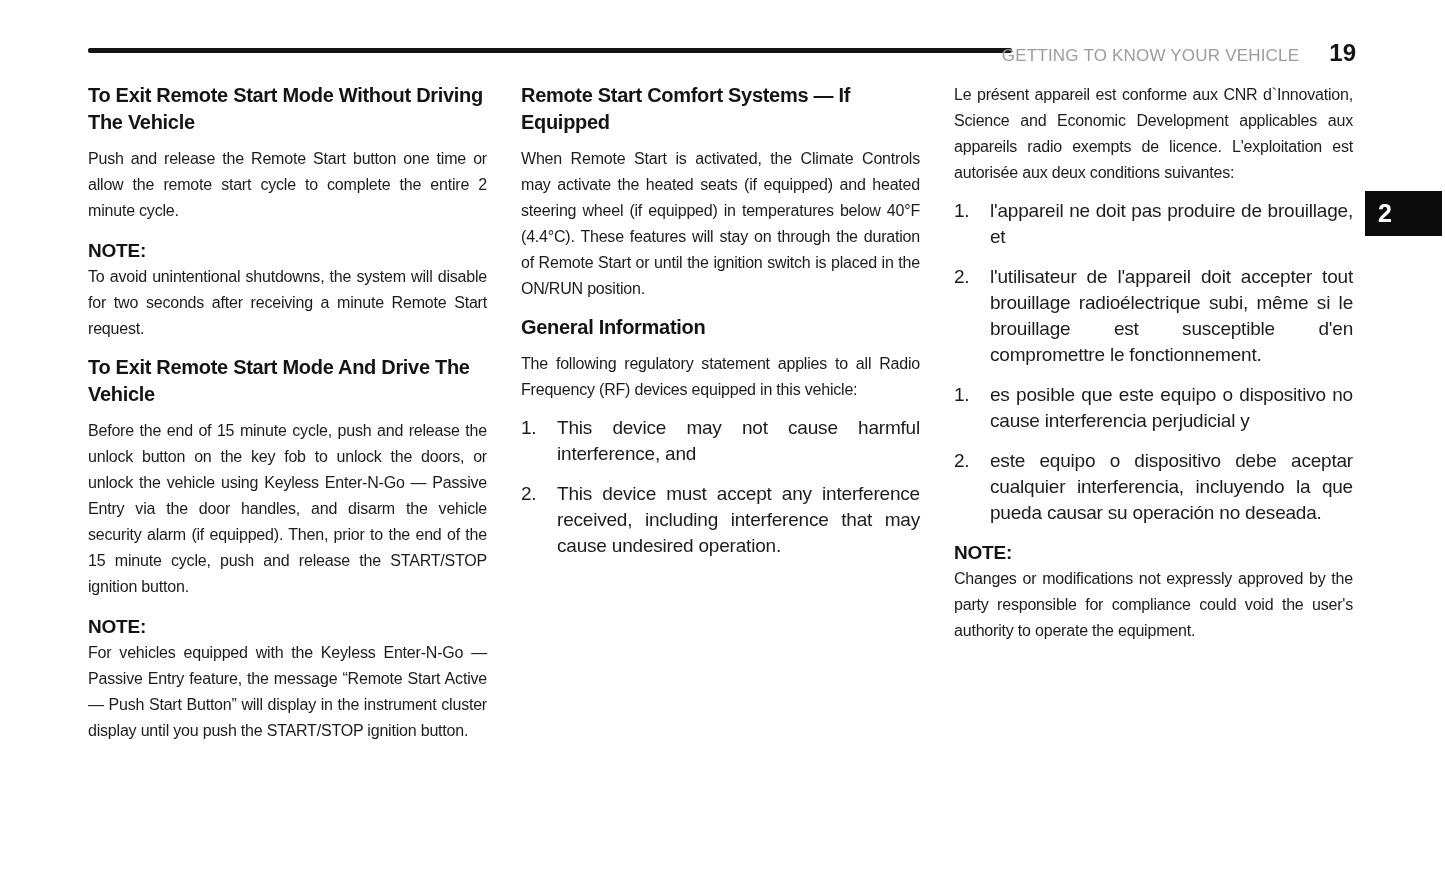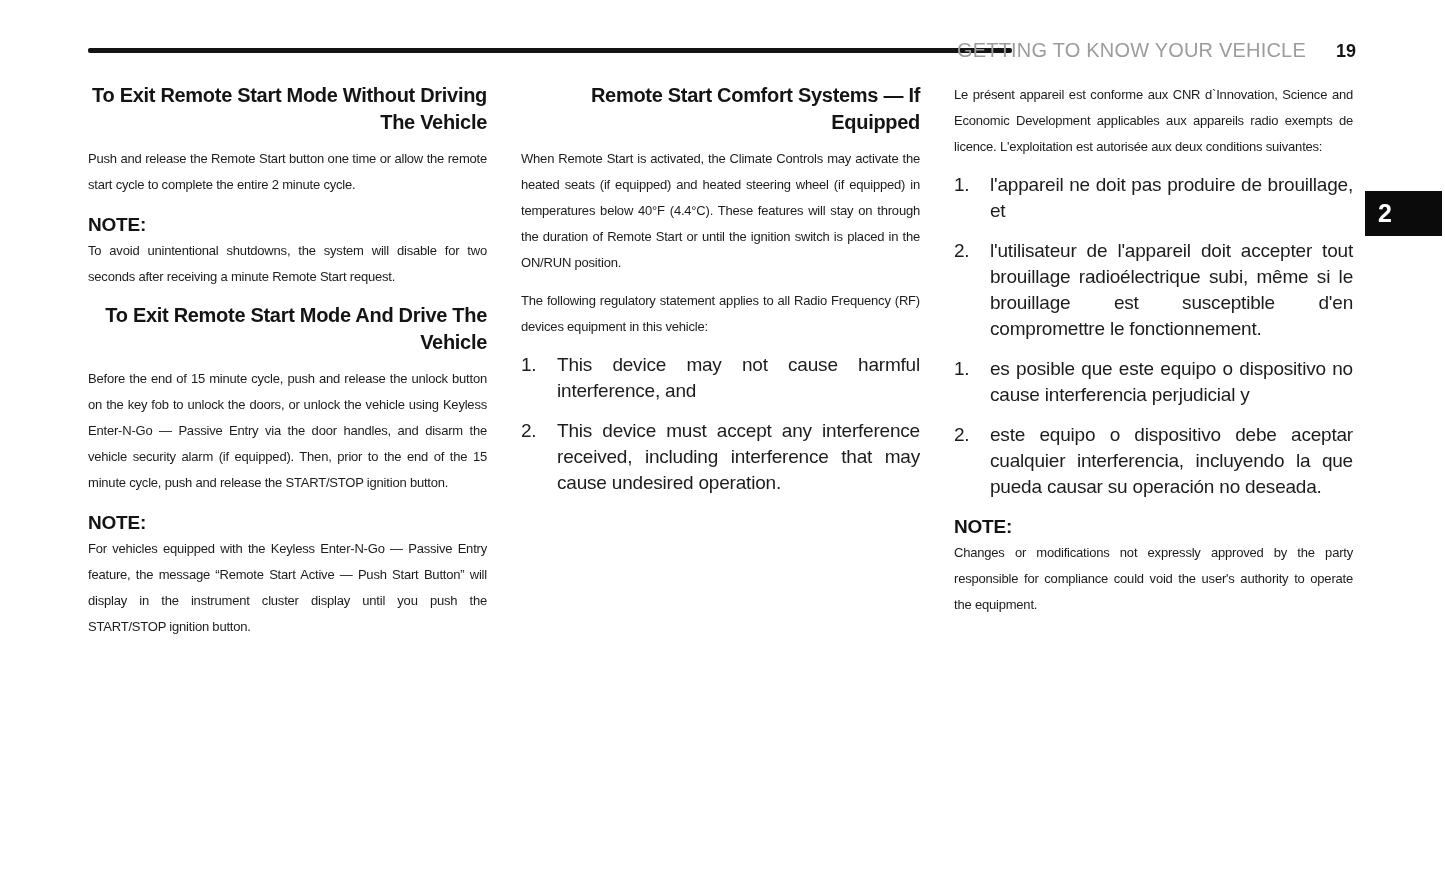--- a/index.html
+++ b/index.html
@@ -29,27 +29,27 @@
     left: 1020px;
     width: 336px;
     display: flex;
     justify-content: flex-end;
     align-items: baseline;
     gap: 30px;
     white-space: nowrap;
   }
   .section-title {
     color: #9c9c9c;
-    font-size: 20px;
+    font-size: 17px;
     letter-spacing: 0.2px;
     font-weight: 400;
   }
   .page-number {
     color: #141414;
-    font-size: 18px;
+    font-size: 24px;
     font-weight: 700;
   }
   .chapter-tab {
     position: absolute;
     right: 3px;
     top: 191px;
     width: 77px;
     height: 45px;
     background: #0b0b0b;
     color: #ffffff;
@@ -67,25 +67,24 @@
     gap: 34px;
   }
   .col { width: 399px; }
   .doc-heading {
     font-size: 20px;
     font-weight: 700;
     line-height: 27px;
     letter-spacing: -0.3px;
     margin: 5px 0 10px;
     color: #141414;
-    text-align: right;
   }
   .col .doc-heading:first-child { margin-top: 0; }
   .doc-para {
-    font-size: 13px;
+    font-size: 16px;
     line-height: 26px;
     letter-spacing: -0.2px;
     margin: 0 0 12px;
     text-align: justify;
   }
   .note-label {
     font-size: 19px;
     line-height: 26px;
     font-weight: 700;
     letter-spacing: -0.2px;
@@ -129,21 +128,22 @@
       <p class="doc-para note-text">To avoid unintentional shutdowns, the system will disable for two seconds after receiving a minute Remote Start request.</p>
       <h3 class="doc-heading">To Exit Remote Start Mode And Drive The Vehicle</h3>
       <p class="doc-para">Before the end of 15 minute cycle, push and release the unlock button on the key fob to unlock the doors, or unlock the vehicle using Keyless Enter-N-Go — Passive Entry via the door handles, and disarm the vehicle security alarm (if equipped). Then, prior to the end of the 15 minute cycle, push and release the START/STOP ignition button.</p>
       <p class="note-label">NOTE:</p>
       <p class="doc-para note-text">For vehicles equipped with the Keyless Enter-N-Go — Passive Entry feature, the message “Remote Start Active — Push Start Button” will display in the instrument cluster display until you push the START/STOP ignition button.</p>
     </section>
 
     <section class="col">
       <h3 class="doc-heading">Remote Start Comfort Systems — If Equipped</h3>
       <p class="doc-para">When Remote Start is activated, the Climate Controls may activate the heated seats (if equipped) and heated steering wheel (if equipped) in temperatures below 40°F (4.4°C). These features will stay on through the duration of Remote Start or until the ignition switch is placed in the ON/RUN position.</p>
-      <p class="doc-para">The following regulatory statement applies to all Radio Frequency (RF) devices equipment in this vehicle:</p>
+      <h3 class="doc-heading">General Information</h3>
+      <p class="doc-para">The following regulatory statement applies to all Radio Frequency (RF) devices equipped in this vehicle:</p>
       <div class="doc-list">
         <div class="doc-list-item">
           <span class="doc-list-num">1.</span>
           <span class="doc-list-text">This device may not cause harmful interference, and</span>
         </div>
         <div class="doc-list-item">
           <span class="doc-list-num">2.</span>
           <span class="doc-list-text">This device must accept any interference received, including interference that may cause undesired operation.</span>
         </div>
       </div>

